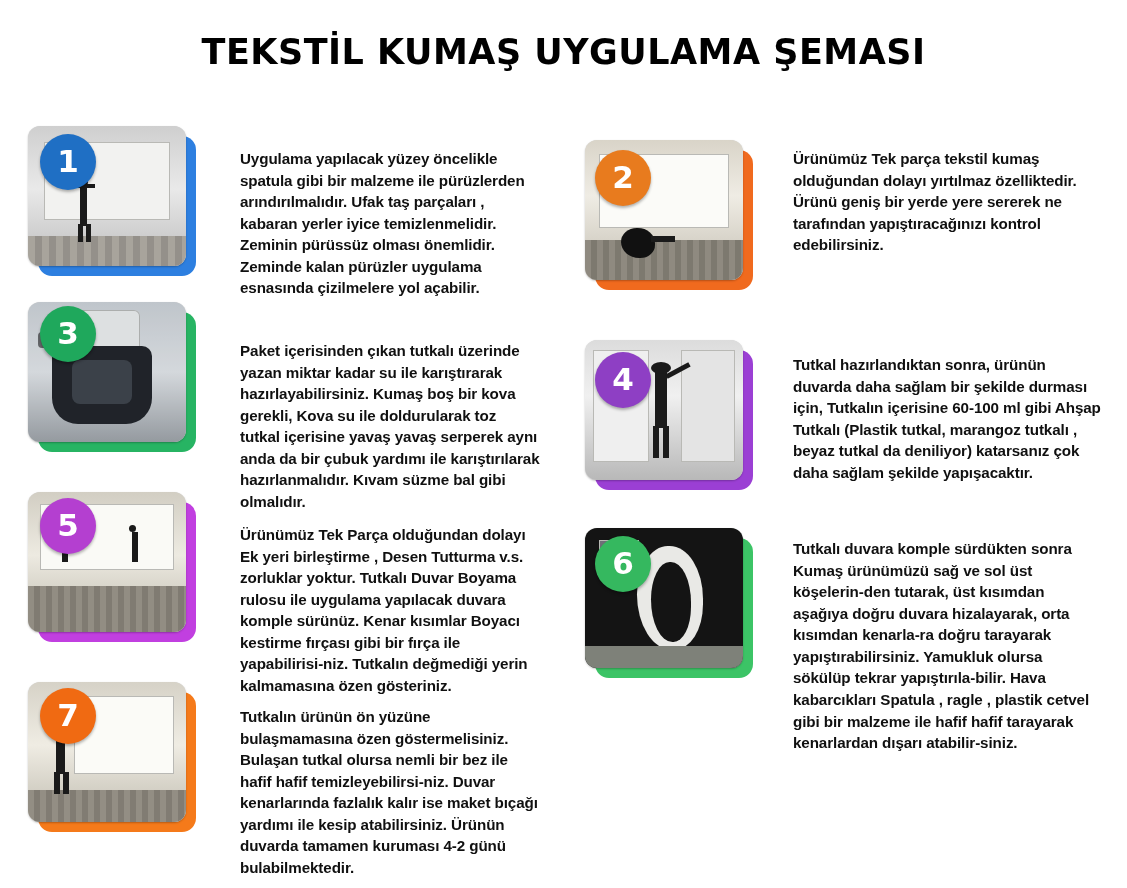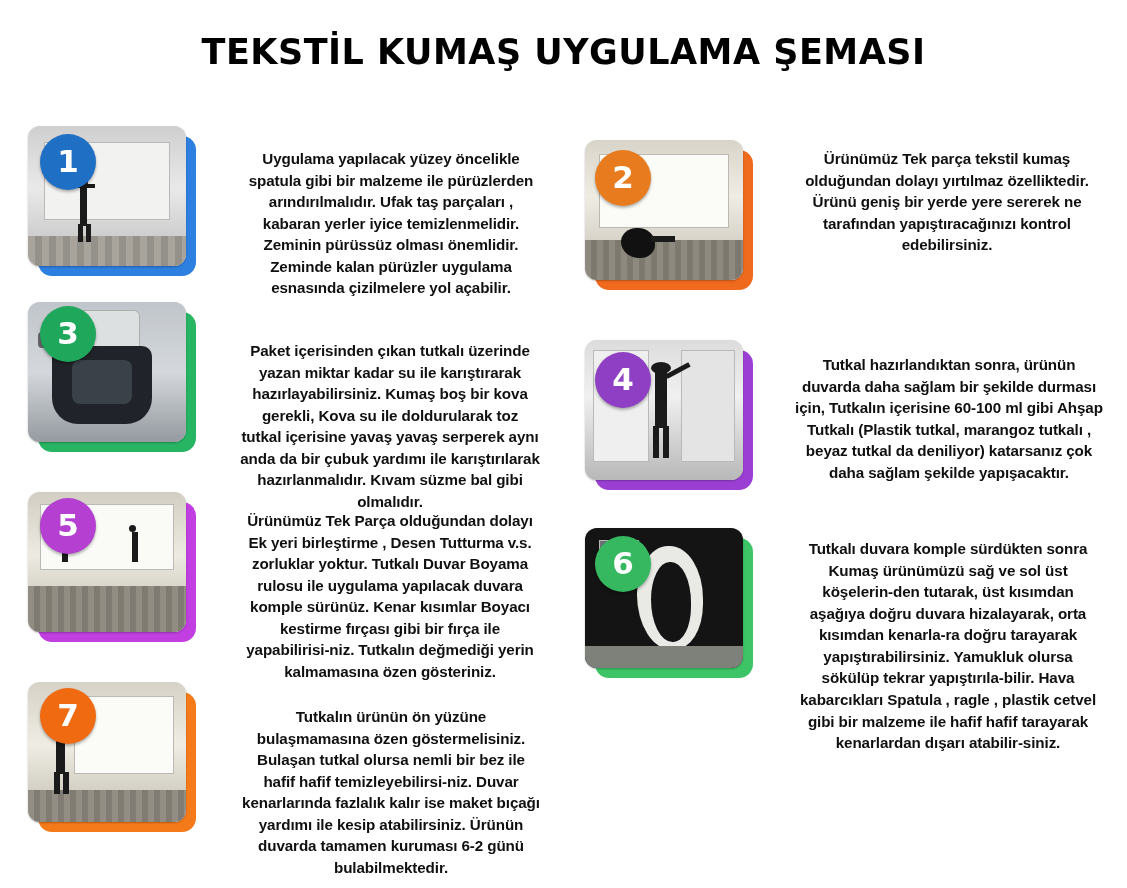--- a/index.html
+++ b/index.html
@@ -111,21 +111,20 @@
 
   
   .desc {
     position: absolute;
     font-size: 15.2px;
     line-height: 1.42;
     color: #101010;
     font-weight: bold;
     font-family: "Liberation Sans", sans-serif;
     letter-spacing: -0.1px;
-    text-align: center;
   }
 </style>
 </head>
 <body>
 
 <div class="title">TEKSTİL KUMAŞ  UYGULAMA ŞEMASI</div>
 
 <div class="step" style="left:28px; top:126px;">
   <div class="card">
     <div class="frame" style="background:#2d7fe0;"></div>
@@ -211,21 +210,21 @@
       <div class="ph-figure" style="left:34px; top:36px; width:6px; height:34px;"></div>
       <div class="ph-figure" style="left:28px; top:34px; width:18px; height:4px;"></div>
       <div class="ph-figure" style="left:34px; top:28px; width:7px; height:7px; border-radius:50%;"></div>
       <div class="ph-figure" style="left:104px; top:40px; width:6px; height:30px;"></div>
       <div class="ph-figure" style="left:101px; top:33px; width:7px; height:7px; border-radius:50%;"></div>
     </div>
   </div>
   <div class="badge" style="left:12px; top:6px; background:#b43fd0;">
     <span class="num">5</span>
   </div>
-  <div class="desc" style="left:212px; top:18px; width:300px;">Ürünümüz Tek Parça olduğundan dolayı Ek yeri birleştirme , Desen Tutturma v.s. zorluklar yoktur. Tutkalı Duvar Boyama rulosu ile uygulama yapılacak duvara komple sürünüz. Kenar kısımlar Boyacı kestirme fırçası gibi bir fırça ile yapabilirisi-niz. Tutkalın değmediği yerin kalmamasına özen gösteriniz.</div>
+  <div class="desc" style="left:212px; top:32px; width:300px;">Ürünümüz Tek Parça olduğundan dolayı Ek yeri birleştirme , Desen Tutturma v.s. zorluklar yoktur. Tutkalı Duvar Boyama rulosu ile uygulama yapılacak duvara komple sürünüz. Kenar kısımlar Boyacı kestirme fırçası gibi bir fırça ile yapabilirisi-niz. Tutkalın değmediği yerin kalmamasına özen gösteriniz.</div>
 </div>
 
 <div class="step" style="left:585px; top:528px;">
   <div class="card">
     <div class="frame" style="background:#3cc466;"></div>
     <div class="photo">
       <div class="ph-wall" style="background:linear-gradient(180deg,#cfd1cd 0%,#e2e3df 50%,#b0b2ae 100%);"></div>
       <div class="ph-figure" style="left:0; top:0; width:158px; height:140px; background:#141414;"></div>
       <div class="ph-panel" style="left:14px; top:12px; width:40px; height:28px; background:#6f6f78;"></div>
       <div class="ph-blob" style="left:52px; top:18px; width:66px; height:104px; background:#e9e9e6;"></div>
@@ -249,14 +248,14 @@
       <div class="ph-figure" style="left:28px; top:34px; width:9px; height:58px;"></div>
       <div class="ph-figure" style="left:20px; top:32px; width:26px; height:5px;"></div>
       <div class="ph-figure" style="left:28px; top:24px; width:10px; height:10px; border-radius:50%;"></div>
       <div class="ph-figure" style="left:26px; top:90px; width:6px; height:22px;"></div>
       <div class="ph-figure" style="left:35px; top:90px; width:6px; height:22px;"></div>
     </div>
   </div>
   <div class="badge" style="left:12px; top:6px; background:#f06a12;">
     <span class="num">7</span>
   </div>
-  <div class="desc" style="left:212px; top:24px; width:302px;">Tutkalın ürünün ön yüzüne bulaşmamasına özen göstermelisiniz. Bulaşan tutkal olursa nemli bir bez ile hafif hafif temizleyebilirsi-niz. Duvar kenarlarında fazlalık kalır ise maket bıçağı yardımı ile kesip atabilirsiniz. Ürünün duvarda tamamen kuruması 6-2 günü bulabilmektedir.</div>
+  <div class="desc" style="left:212px; top:24px; width:302px;">Tutkalın ürünün ön yüzüne bulaşmamasına özen göstermelisiniz. Bulaşan tutkal olursa nemli bir bez ile hafif hafif temizleyebilirsi-niz. Duvar kenarlarında fazlalık kalır ise maket bıçağı yardımı ile kesip atabilirsiniz. Ürünün duvarda tamamen kuruması 4-2 günü bulabilmektedir.</div>
 </div>
 
 </body></html>

